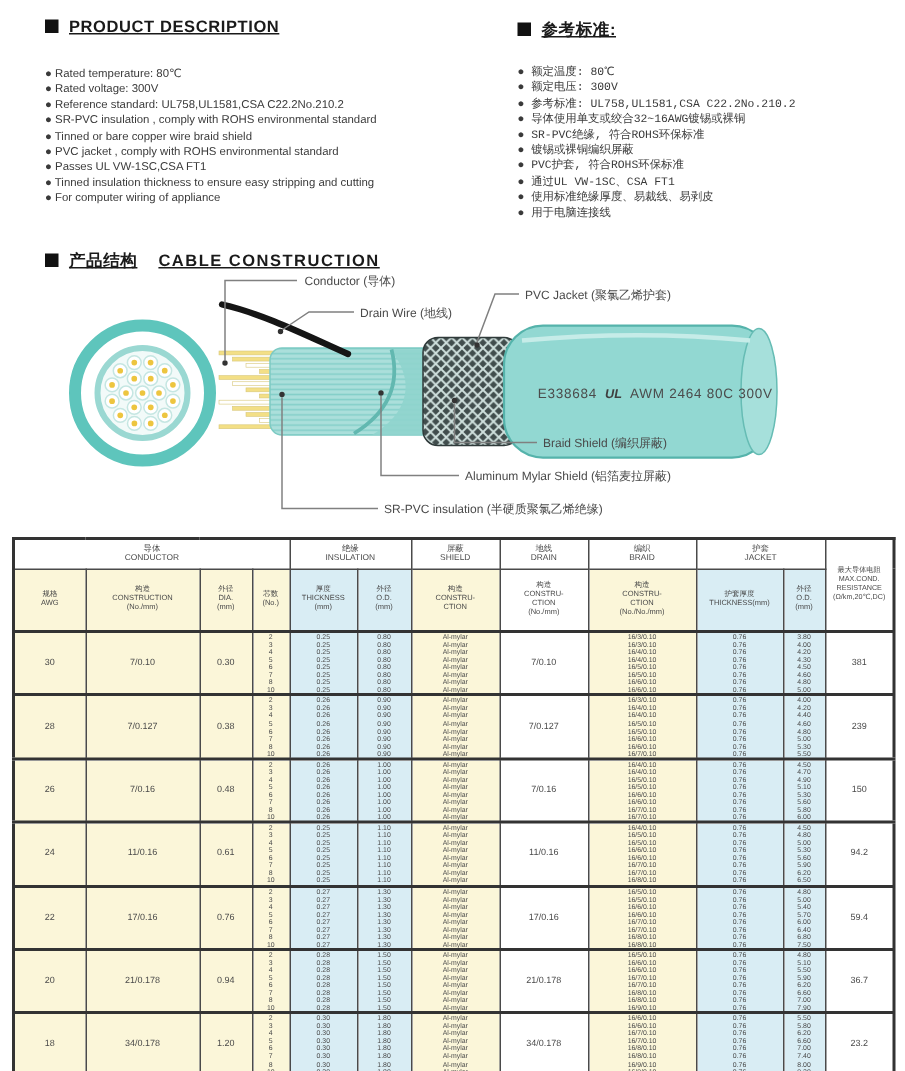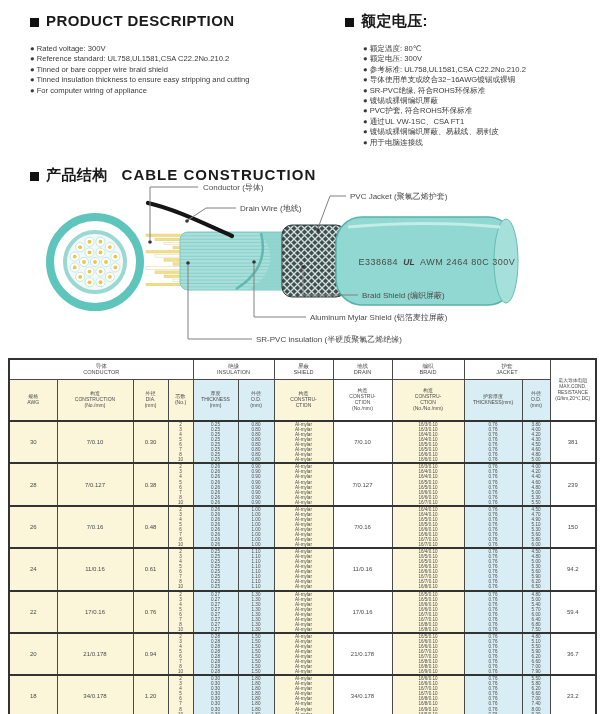--- a/index.html
+++ b/index.html
@@ -1,20 +1,20 @@
 <!DOCTYPE html>
 <html><head>
 <meta charset="utf-8">
 <style>
   html,body{margin:0;padding:0;}
   body{
     width:603px;height:714px;position:relative;background:#ffffff;
     font-family:"Liberation Sans","DejaVu Sans",sans-serif;color:#3c3c3c;overflow:hidden;
   }
-  .sec-title{position:absolute;font-weight:bold;font-size:15px;color:#1a1a1a;letter-spacing:.4px;white-space:nowrap;}
+  .sec-title{position:absolute;font-weight:bold;font-size:11px;color:#1a1a1a;letter-spacing:.4px;white-space:nowrap;text-decoration:underline;}
   .sq{display:inline-block;width:9px;height:9px;background:#111;margin-right:7px;vertical-align:-1px;}
   .bullets{position:absolute;font-size:7.6px;line-height:10.4px;color:#3a3a3a;white-space:nowrap;}
   .bullet{white-space:nowrap;}
   .subtitle-en{font-weight:bold;margin-left:14px;letter-spacing:1px;}
 
   
   table.spec{
     position:absolute;left:8px;top:358px;width:587px;
     border-collapse:collapse;table-layout:fixed;border:2px solid #333;
   }
@@ -37,40 +37,44 @@
 
   svg text{font-family:"Liberation Sans","DejaVu Sans",sans-serif;}
 </style>
 </head>
 <body>
 
 <div class="sec-title" style="left:30px;top:12px;">
   <span class="sq"></span><span>PRODUCT DESCRIPTION</span>
 </div>
 <div class="sec-title" style="left:345px;top:12px;">
-  <span class="sq"></span><span>额定电压:</span>
+  <span class="sq"></span><span>参考标准:</span>
 </div>
 
 <div class="bullets" style="left:30px;top:44px;" id="left-bullets">
+    <div class="bullet">● Rated temperature: 80℃</div>
     <div class="bullet">● Rated voltage: 300V</div>
     <div class="bullet">● Reference standard: UL758,UL1581,CSA C22.2No.210.2</div>
+    <div class="bullet">● SR-PVC insulation , comply with ROHS environmental standard</div>
     <div class="bullet">● Tinned or bare copper wire braid shield</div>
+    <div class="bullet">● PVC jacket , comply with ROHS environmental standard</div>
+    <div class="bullet">● Passes UL VW-1SC,CSA FT1</div>
     <div class="bullet">● Tinned insulation thickness to ensure easy stripping and cutting</div>
     <div class="bullet">● For computer wiring of appliance</div>
   </div>
-<div class="bullets" style="left:363px;top:44px;" id="right-bullets">
+<div class="bullets" style="left:345px;top:44px;font-family:Liberation Mono, monospace;" id="right-bullets">
     <div class="bullet">● 额定温度: 80℃</div>
     <div class="bullet">● 额定电压: 300V</div>
     <div class="bullet">● 参考标准: UL758,UL1581,CSA C22.2No.210.2</div>
     <div class="bullet">● 导体使用单支或绞合32~16AWG镀锡或裸铜</div>
     <div class="bullet">● SR-PVC绝缘, 符合ROHS环保标准</div>
     <div class="bullet">● 镀锡或裸铜编织屏蔽</div>
     <div class="bullet">● PVC护套, 符合ROHS环保标准</div>
     <div class="bullet">● 通过UL VW-1SC、CSA FT1</div>
-    <div class="bullet">● 镀锡或裸铜编织屏蔽、易裁线、易剥皮</div>
+    <div class="bullet">● 使用标准绝缘厚度、易裁线、易剥皮</div>
     <div class="bullet">● 用于电脑连接线</div>
   </div>
 
 <div class="sec-title" style="left:30px;top:166px;">
   <span class="sq"></span><span>产品结构</span><span class="subtitle-en">CABLE CONSTRUCTION</span>
 </div>
 
 <svg width="603" height="180" viewBox="0 0 603 180" style="position:absolute;left:0;top:176px;">
   <defs>
     <pattern id="corep" width="4" height="3.4" patternUnits="userSpaceOnUse">

